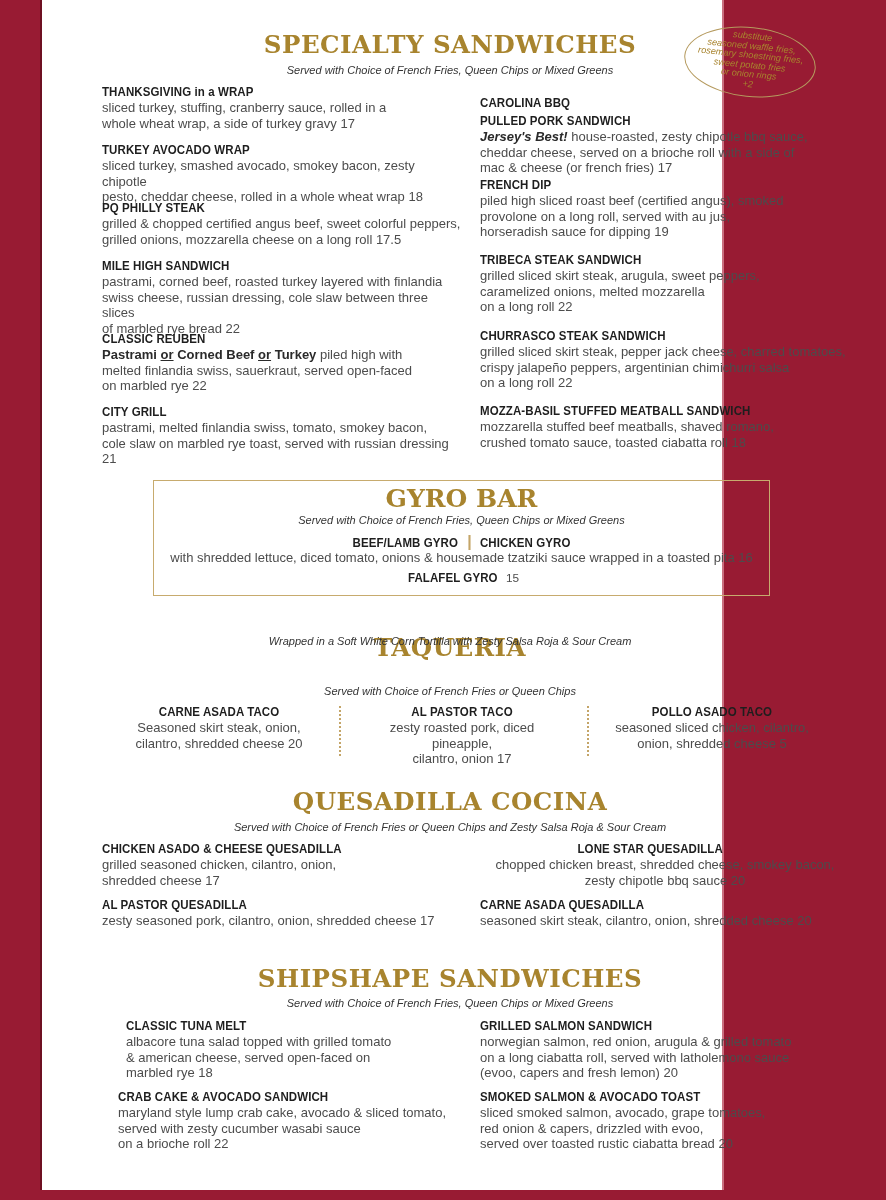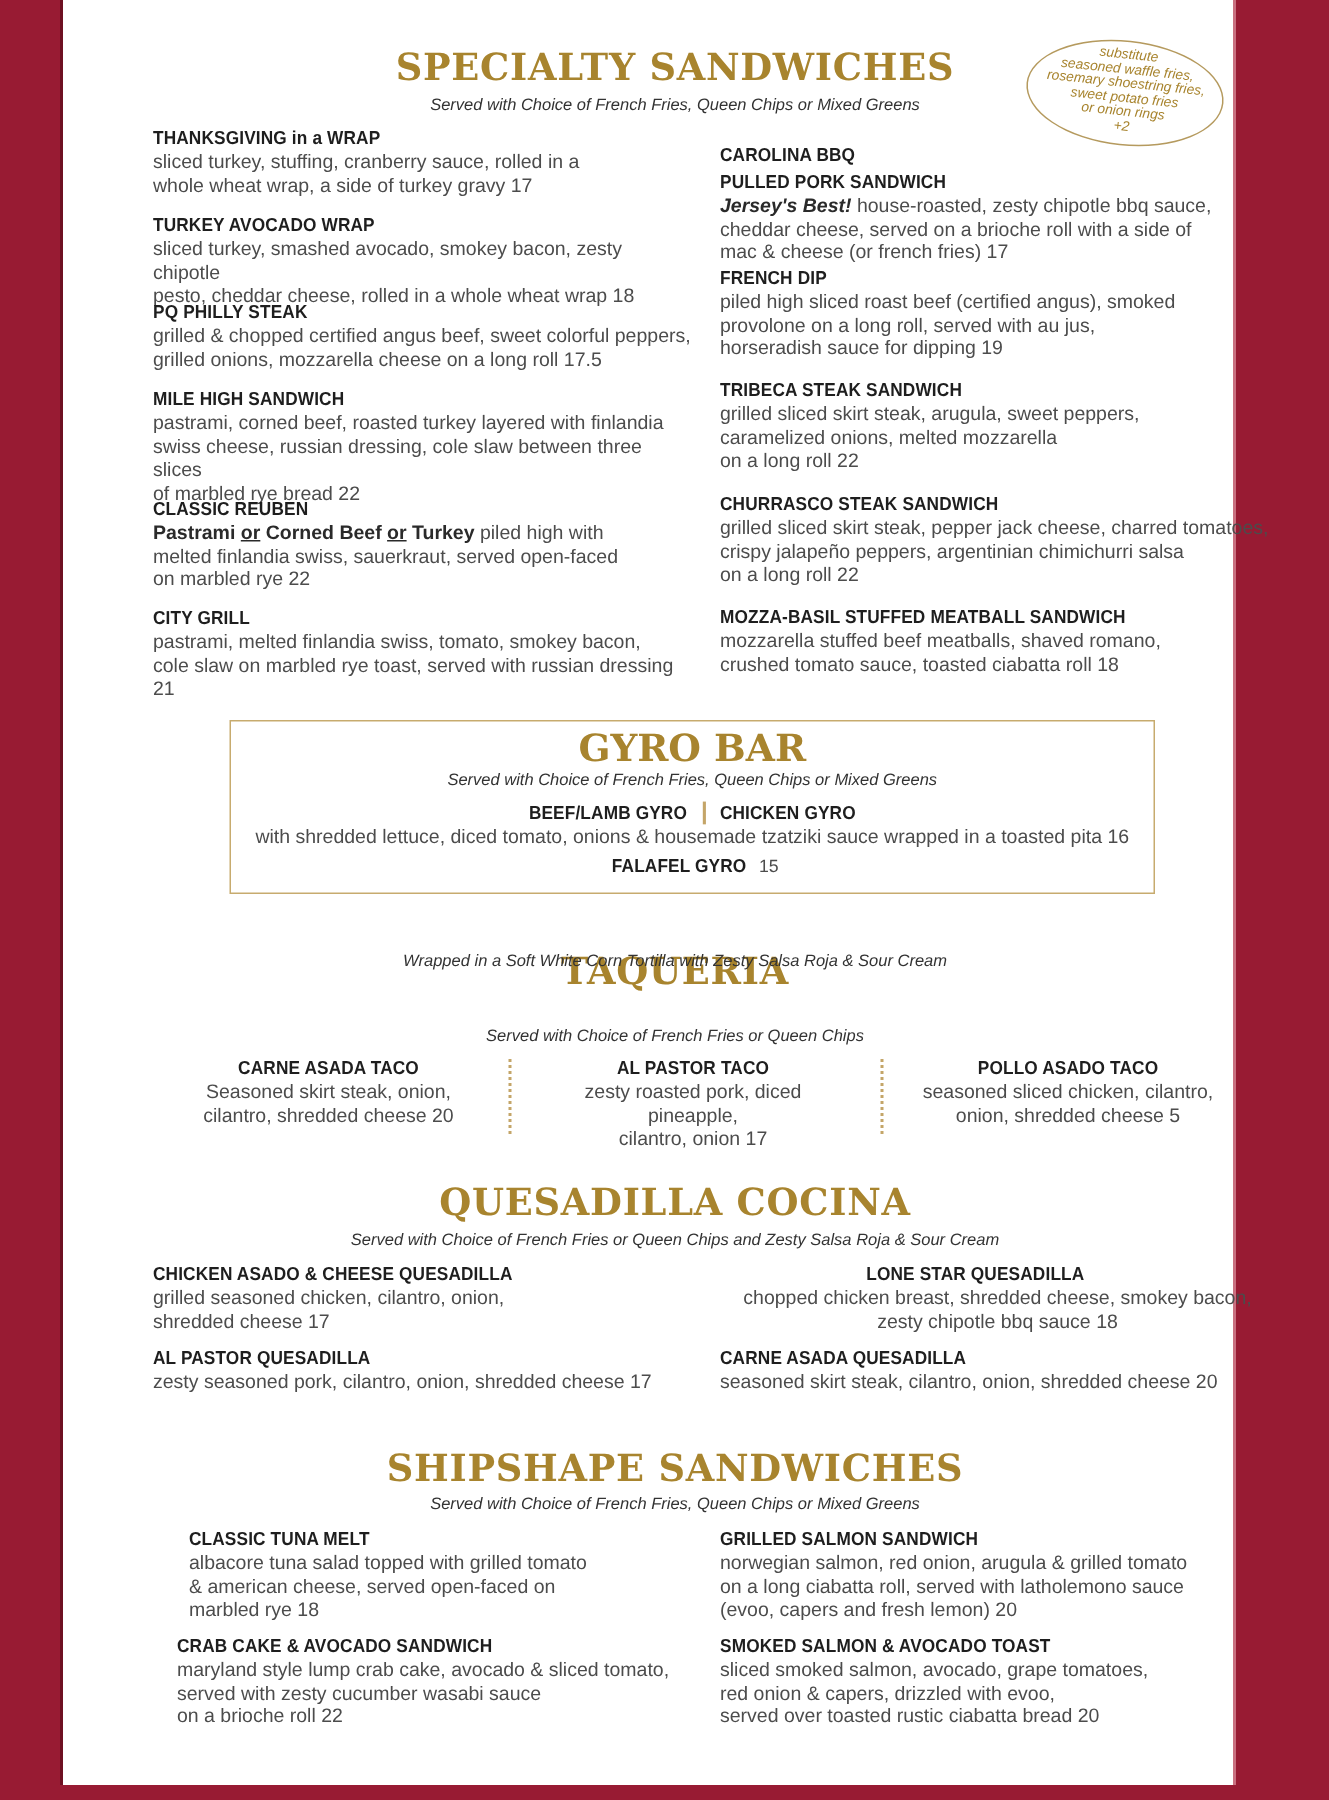--- a/index.html
+++ b/index.html
@@ -3,21 +3,21 @@
 <meta charset="utf-8">
 <style>
   html, body { margin: 0; padding: 0; }
   body {
     width: 886px; height: 1200px; overflow: hidden;
     background: #981b33;
     font-family: "Liberation Sans", sans-serif;
     position: relative;
   }
   .page {
-    position: absolute; left: 42px; top: 0; width: 780px; height: 1190px;
+    position: absolute; left: 42px; top: 0; width: 680px; height: 1190px;
     background: #ffffff;
     box-shadow: -2px 0 0 #6e1022, 2px 0 0 #c97080;
   }
   .section-title {
     position: absolute; left: 0; width: 816px; text-align: center;
     font-family: "DejaVu Serif", serif; font-weight: bold;
     color: #a8842e; font-size: 25px; letter-spacing: 0.5px; line-height: 28px;
     transform: scaleX(0.98);
   }
   .subtitle {
@@ -179,21 +179,21 @@
   <div class="subtitle" style="top:820px;">Served with Choice of French Fries or Queen Chips and Zesty Salsa Roja &amp; Sour Cream</div>
 
   <div class="item" style="left:60px; top:841px;">
     <div class="item-name">CHICKEN ASADO &amp; CHEESE QUESADILLA</div>
     <div class="item-desc">grilled seasoned chicken, cilantro, onion,
 shredded cheese  17</div>
   </div>
   <div class="item" style="left:438px; top:841px; width:370px;text-align:center;">
     <div class="item-name">LONE STAR QUESADILLA</div>
     <div class="item-desc">chopped chicken breast, shredded cheese,  smokey bacon,
-zesty chipotle bbq sauce  18</div>
+zesty chipotle bbq sauce  20</div>
   </div>
   <div class="item" style="left:60px; top:897px;">
     <div class="item-name">AL PASTOR QUESADILLA</div>
     <div class="item-desc">zesty seasoned pork, cilantro, onion, shredded cheese  17</div>
   </div>
   <div class="item" style="left:438px; top:897px; width:370px;">
     <div class="item-name">CARNE ASADA QUESADILLA</div>
     <div class="item-desc">seasoned skirt steak, cilantro, onion, shredded cheese  20</div>
   </div>
 

